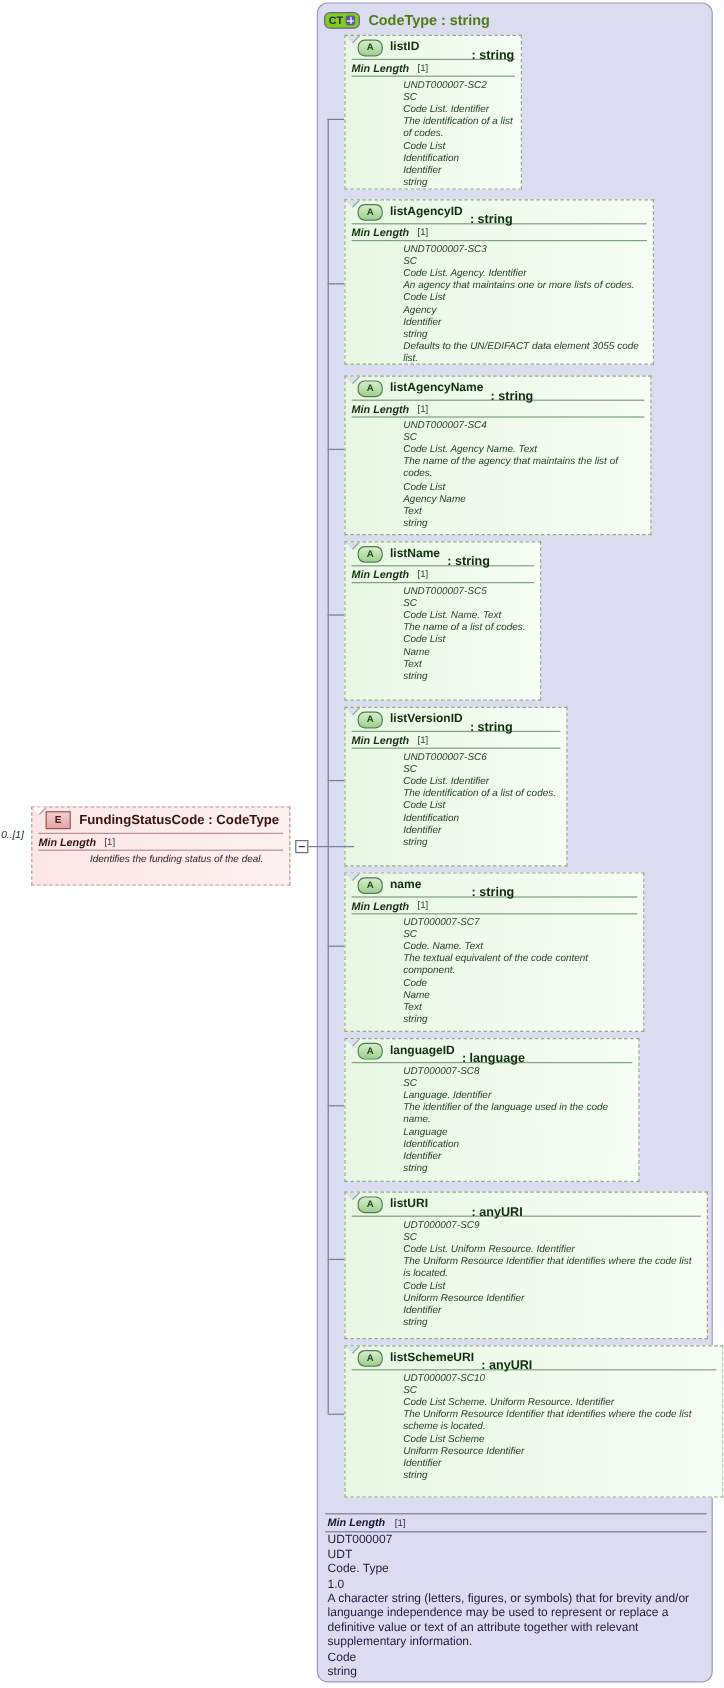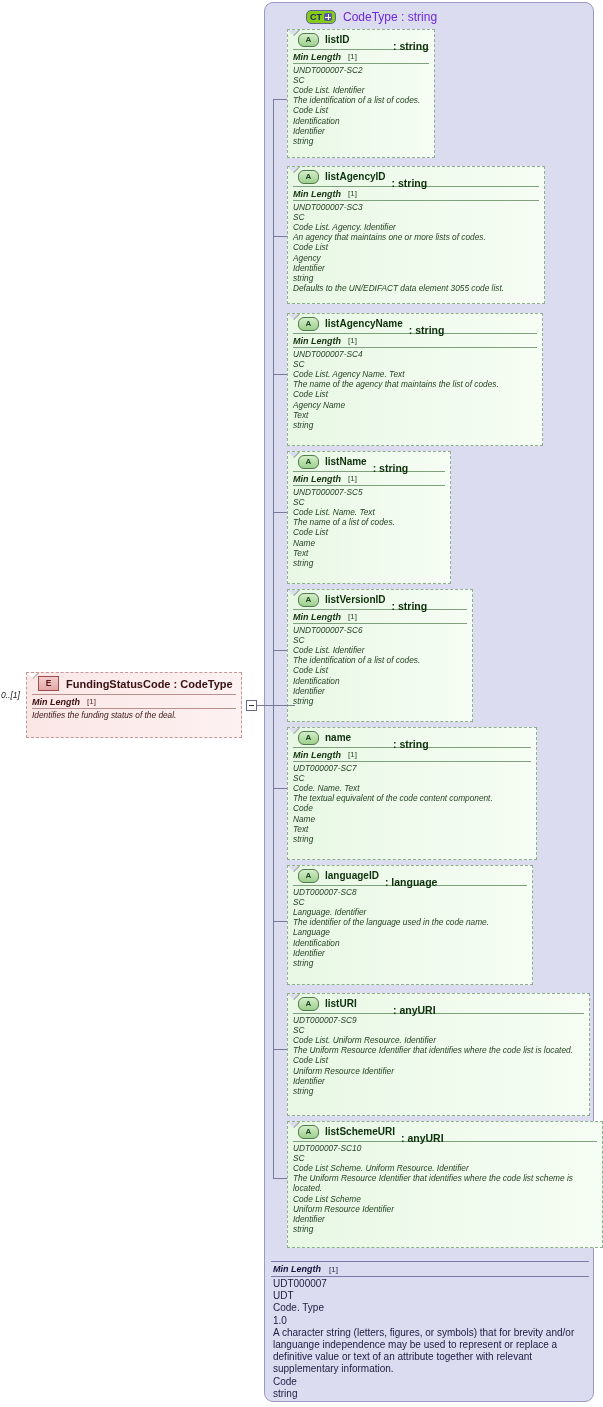--- a/index.html
+++ b/index.html
@@ -12,30 +12,30 @@
     background:#dcdcf0;border:1px solid #9a9ac4;border-radius:9px;
     box-sizing:border-box;
   }
   .ct-header{
     position:absolute;left:5px;top:4px;height:20px;
     display:flex;align-items:center;gap:7px;
   }
   .ct-icon{
     display:inline-flex;align-items:center;justify-content:center;gap:2px;
     border:1px solid #63639c;border-radius:5px;background:#84cc16;
-    height:14px;padding:0 3px;box-sizing:border-box;margin-left:36px;
+    height:14px;padding:0 3px;box-sizing:border-box;
   }
   .ct-icon .ct-txt{font-size:9px;font-weight:bold;color:#26266b;font-family:"Liberation Sans",sans-serif;line-height:1;}
   .ct-icon .ct-plus{
     display:inline-block;width:8px;height:8px;background:#5a5a9e;border-radius:2px;
     position:relative;
   }
   .ct-icon .ct-plus:before{content:"";position:absolute;left:1px;top:3.5px;width:6px;height:1px;background:#fff;}
   .ct-icon .ct-plus:after{content:"";position:absolute;left:3.5px;top:1px;width:1px;height:6px;background:#fff;}
-  .ct-title{font-size:12px;font-weight:normal;color:#6d28d9;font-family:"Liberation Sans",sans-serif;white-space:nowrap;}
+  .ct-title{font-size:12px;font-weight:bold;color:#4d7c0f;font-family:"Liberation Sans",sans-serif;white-space:nowrap;}
 
   
   .attr{
     position:absolute;
     background:linear-gradient(to right,#e8f7e4 0%,#eefaeb 40%,#f6fdf4 100%);
     border:1px dashed #8fae8d;
     box-sizing:border-box;
     overflow:hidden;
   }
   .attr:before{
@@ -56,21 +56,21 @@
   }
   .a-name{font-size:10px;font-weight:bold;color:#0d2f0b;white-space:nowrap;}
   .a-type{font-size:10.5px;font-weight:bold;color:#0d2f0b;white-space:nowrap;margin-top:12px;}
   .a-name.wpad{display:inline-block;min-width:62px;}
   .sep{height:1px;background:#7fa17d;margin:0 5px;}
   .facet-row{
     height:13px;display:flex;align-items:center;gap:7px;padding:0 5px;box-sizing:border-box;
   }
   .facet-label{font-size:9px;font-style:italic;font-weight:bold;color:#14330f;}
   .facet-card{font-size:8px;color:#2b4a27;}
-  .ann{padding:1px 5px 3px 5px;}
+  .ann{padding:1px 5px 3px 5px;margin-left:43px;}
   .ann div{font-size:8.3px;font-style:italic;color:#1f3d1c;line-height:1.22;white-space:normal;}
 
   
   .el-box{
     position:absolute;left:26px;top:672px;width:216px;height:66px;
     background:linear-gradient(to right,#fbe6e6,#fdf1f1);
     border:1px dashed #c09a9a;box-sizing:border-box;overflow:hidden;
   }
   .el-box:before{
     content:"";position:absolute;left:-1px;top:-1px;width:9px;height:9px;

